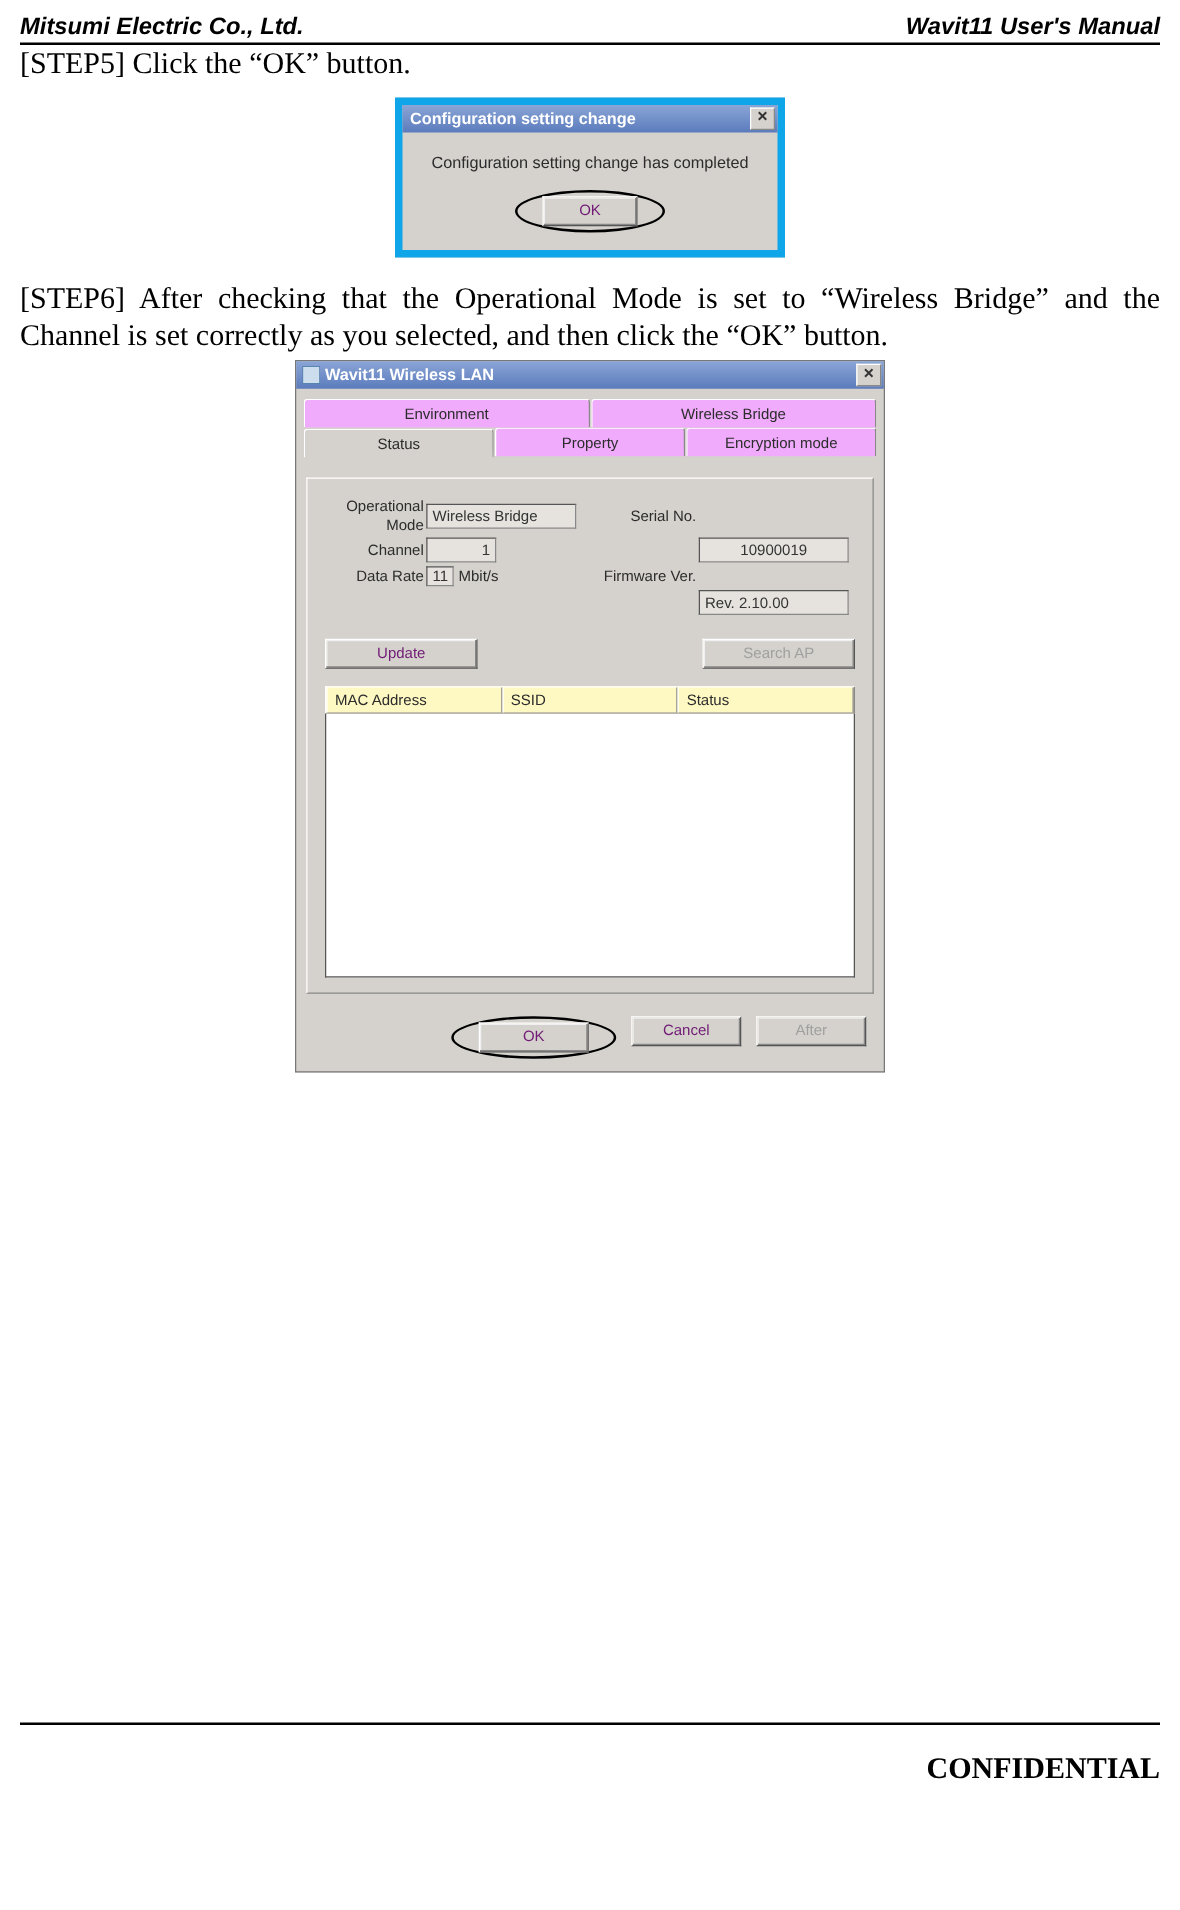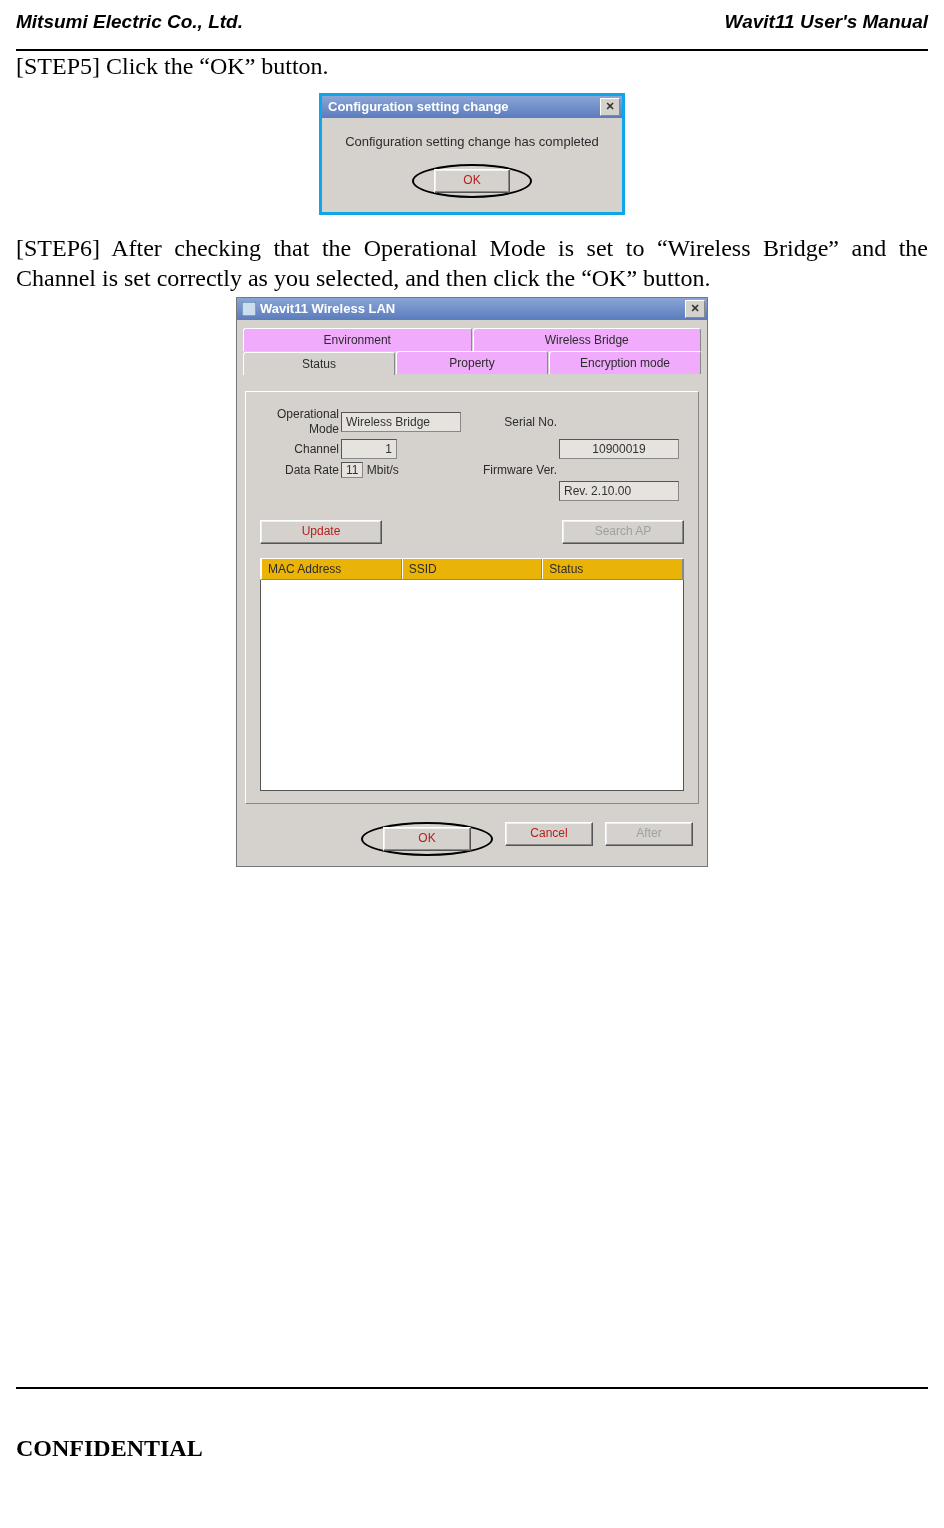--- a/index.html
+++ b/index.html
@@ -1,48 +1,48 @@
 <!DOCTYPE html>
 <html><head>
 <meta charset="utf-8">
 <style>
 body{margin:0;font-family:"Times New Roman",serif;font-size:23px;color:#000;background:#fff;line-height:1.25}
 .page{width:944px;margin:0 auto;padding:10px 16px 30px;box-sizing:border-box}
-.hdr{display:flex;justify-content:space-between;font-weight:bold;font-style:italic;font-family:Verdana,Arial,sans-serif;font-size:19px;border-bottom:2px solid #000;padding-bottom:15px}
+.hdr{display:flex;justify-content:space-between;font-weight:bold;font-style:italic;font-family:Verdana,Arial,sans-serif;font-size:19px;border-bottom:2px solid #000;padding-bottom:0}
 .body-text{font-family:"Times New Roman",serif;font-size:24px;text-align:justify}
 
-.dlg1{width:300px;margin:12px auto 18px;border:3px solid #0ea5e9;background:#d5d2cd}
+.dlg1{width:300px;margin:12px auto 18px;border:6px solid #0ea5e9;background:#d5d2cd}
 .titlebar{background:linear-gradient(#8aa5d6,#5b7bbc);color:#fff;font-family:Tahoma,Arial,sans-serif;font-weight:bold;font-size:13px;height:22px;display:flex;align-items:center;padding:0 2px}
 .titlebar .ttl{flex:1;padding-left:4px}
 .closebtn{width:18px;height:16px;background:#d5d2cd;border:1px solid #888;border-top-color:#fff;border-left-color:#fff;display:flex;align-items:center;justify-content:center;font-family:Arial;font-size:11px;color:#333}
 .dlg1-body{padding:16px 10px 14px;text-align:center;font-family:Tahoma,Arial,sans-serif;font-size:13px;color:#2c2c2c}
-.btn3d{display:inline-block;min-width:74px;height:22px;line-height:20px;background:#d5d2cd;border:1px solid #555;border-top-color:#fff;border-left-color:#fff;box-shadow:inset -1px -1px 0 #888,inset 1px 1px 0 #f0f0f0;font-family:Tahoma,Arial,sans-serif;font-size:12px;color:#b91c1c;text-align:center}
+.btn3d{display:inline-block;min-width:74px;height:22px;line-height:20px;background:#d5d2cd;border:1px solid #555;border-top-color:#fff;border-left-color:#fff;box-shadow:inset -1px -1px 0 #888,inset 1px 1px 0 #f0f0f0;font-family:Tahoma,Arial,sans-serif;font-size:12px;color:#701a75;text-align:center}
 .btn3d.disabled{color:#a0a0a0}
 .oval{border:2px solid #000;border-radius:50%;padding:3px 20px;display:inline-block}
 
 .dlg2{width:470px;margin:4px auto 0;border:1px solid #777;background:#d5d2cd;font-family:Tahoma,Arial,sans-serif;font-size:12px;color:#2c2c2c}
 .tabrow{display:flex;gap:1px;padding:0 6px}
 .tab{flex:1;height:22px;line-height:22px;text-align:center;border:1px solid #888;border-bottom:none;border-top-left-radius:3px;border-top-right-radius:3px;background:#f0abfc;border-top-color:#fff;border-left-color:#fff;font-size:12px}
 .tabrow.top{margin-top:8px}
 .tab.active{background:#d5d2cd;position:relative;top:1px}
 .panel{margin:17px 8px 8px;border:1px solid #888;border-top-color:#fff;border-left-color:#fff;padding:14px 14px 12px;background:#d5d2cd}
 .lbl{text-align:right;font-size:12px}
 .ro{background:#e6e3de;border:1px solid #888;border-top-color:#555;border-left-color:#555;height:18px;line-height:18px;padding:0 4px;font-size:12px;color:#333}
 .ro.wide{width:110px}
 .ro.narrow{width:46px;text-align:right}
 .unit{font-size:12px}
 .midbtns{display:flex;justify-content:space-between;margin:18px 0 14px}
-.listhead{display:flex;border:1px solid #888;border-top-color:#fff;border-left-color:#fff;background:#eab308;height:20px}
+.listhead{display:flex;border:1px solid #888;border-top-color:#fff;border-left-color:#fff;background:#fef9c3;height:20px}
 .listhead div{flex:1;border-right:1px solid #888;border-left:1px solid #fff;padding-left:6px;line-height:20px;font-size:12px}
 .listbox{border:1px solid #555;border-top:none;height:210px;background:#fff}
 .actrow{display:flex;justify-content:flex-end;gap:12px;padding:10px 14px}
 .actrow .btn3d{min-width:86px}
 .footer-sep{border-top:2px solid #000;margin-top:520px}
 .pageno{text-align:center;font-family:"Times New Roman",serif;font-size:24px;margin-top:6px}
-.conf{text-align:left;font-family:"Times New Roman",serif;font-size:24px;font-weight:bold;margin-top:44px}
+.conf{text-align:right;font-family:"Times New Roman",serif;font-size:24px;font-weight:bold;margin-top:20px}
 </style>
 </head>
 <body>
 <div class="page">
   <div class="hdr">
     <span>Mitsumi Electric Co., Ltd.</span>
     <span>Wavit11 User's Manual</span>
   </div>
 
   <div class="body-text">[STEP5] Click the “OK” button.</div>

